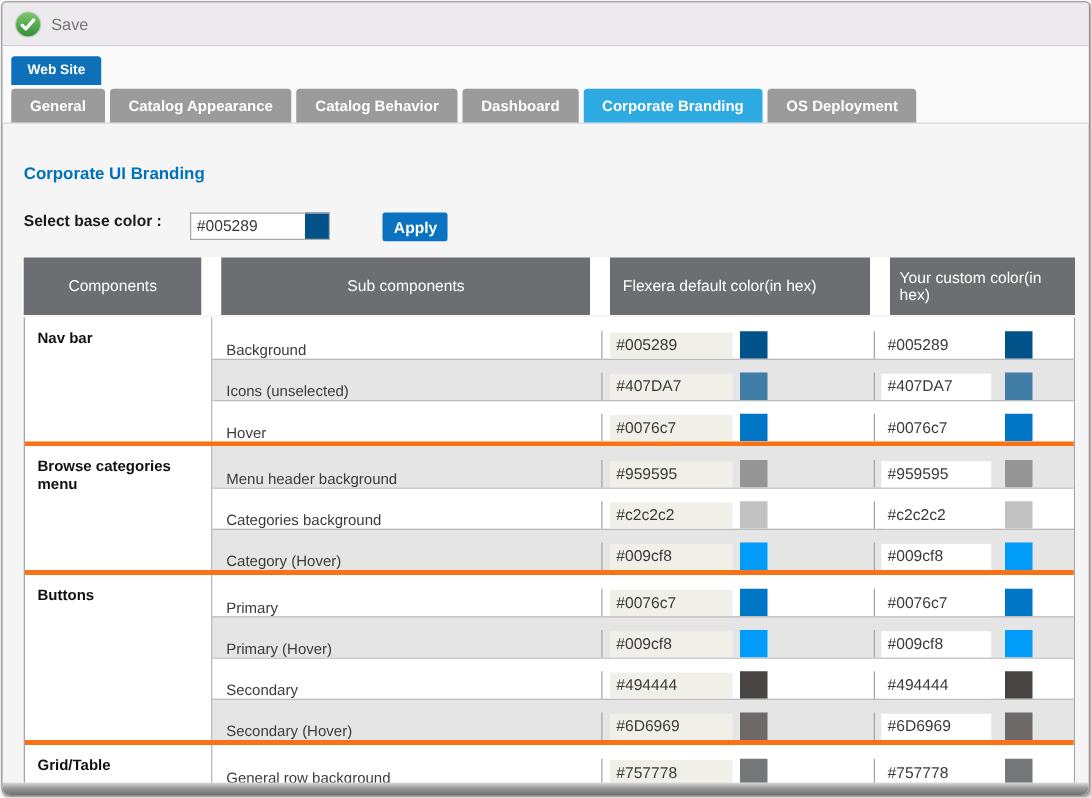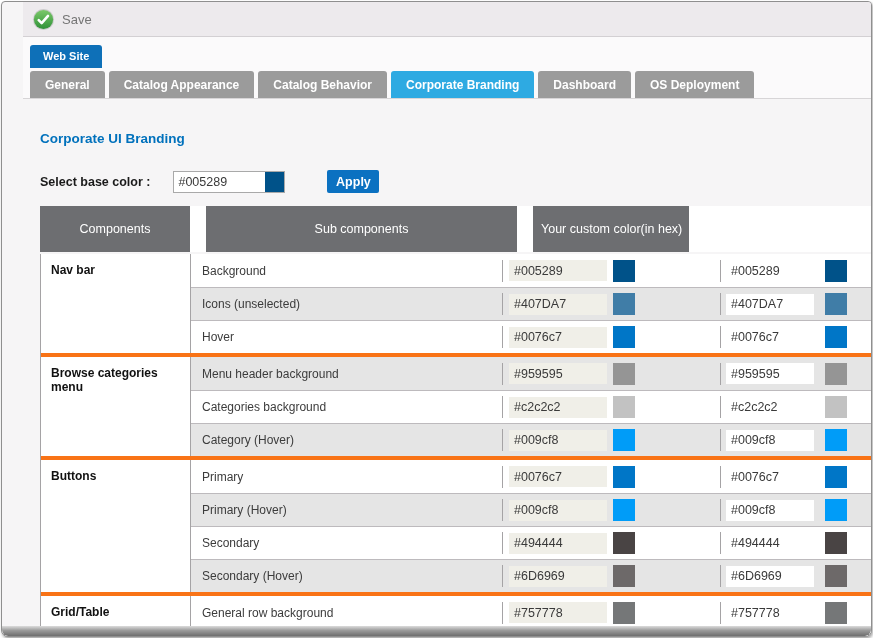--- a/index.html
+++ b/index.html
@@ -2,21 +2,20 @@
 <html><head>
 <meta charset="utf-8">
 <style>
   * { margin:0; padding:0; box-sizing:border-box; }
   html,body { width:873px; height:638px; background:#fff; font-family:"Liberation Sans", sans-serif; }
   .window{
     position:relative; width:871px; height:636px; margin:1px 0 0 1px;
     border:1px solid #8f8f8f; border-radius:4px 4px 7px 7px;
     background:#f6f5f6; overflow:hidden;
     box-shadow:1px 2px 3px rgba(0,0,0,.35);
-    padding-left:21px;
   }
   
   .toolbar{ height:35px; background:#edeaed; border-bottom:1px solid #d3d0d3; display:flex; align-items:center; padding-left:9px; }
   .save-btn{ display:flex; align-items:center; gap:7px; cursor:pointer; }
   .save-btn svg{ display:block; }
   .save-label{ font-size:13px; color:#757575; }
   
   .tabstrip1{ background:#fbfafb; padding:8px 0 0 7px; height:34px; }
   .tab-primary{
     display:inline-block; background:#0e70b8; color:#fff; font-weight:bold; font-size:11px;
@@ -24,21 +23,21 @@
   }
   .tabstrip2{ background:#fbfafb; padding:0 0 0 7px; border-bottom:1px solid #d7d5d7; height:28px; display:flex; gap:4px; }
   .tab{
     display:inline-flex; align-items:center; background:#9b9b9b; color:#fff; font-weight:bold; font-size:12px;
     padding:0 15px; height:27px; border-radius:3px 3px 0 0; cursor:pointer; white-space:nowrap;
   }
   .tab.active{ background:#2eaae2; }
   
   .content{ padding:0 0 0 17px; }
   .page-title{ margin-top:32px; font-size:13.5px; font-weight:bold; color:#0071bc; }
-  .base-row{ margin-top:24px; display:flex; align-items:center; }
+  .base-row{ margin-top:24px; display:flex; }
   .base-label{ font-size:12.5px; font-weight:bold; color:#1a1a1a; }
   .base-input{
     margin-left:23px; width:92px; height:22px; border:1px solid #a9a9a9; border-right:none;
     font-size:12.5px; color:#3a3a3a; padding:0 4px; background:#fff; font-family:"Liberation Sans", sans-serif;
   }
   .base-swatch{ width:20px; height:22px; border:1px solid #a9a9a9; border-left:none; cursor:pointer; }
   .apply-btn{
     margin-left:42px; width:52px; height:23px; background:#0b71c1; color:#fff; border:none;
     font-size:12.5px; font-weight:bold; border-radius:2px; cursor:pointer; font-family:"Liberation Sans", sans-serif;
   }
@@ -53,21 +52,21 @@
   .th.c2{ width:218px; padding-left:10px; }
   .th.c3{ width:156px; padding-left:8px; }
   .tbody{ margin-top:2px; border:1px solid #a5a3a5; border-top:none; background:#fff; }
   .group{ display:flex; border-top:4px solid #f97316; }
   .group:first-child{ border-top:none; }
   .comp-cell{
     width:150px; background:#fff; border-right:1px solid #a5a3a5;
     font-weight:bold; color:#111; padding:9px 6px 0 10px; font-size:12px;
   }
   .rows{ flex:1; }
-  .trow{ display:flex; height:33px; align-items:center; background:#fff; overflow:hidden; }
+  .trow{ display:flex; height:33px; align-items:flex-end; background:#fff; overflow:hidden; }
   .trow.alt{ background:#e5e5e5; }
   .trow + .trow{ border-top:1px solid #bdbabd; }
   .trow.partial{ height:10px; align-items:flex-start; }
   .trow.partial .sub-cell, .trow.partial .color-cell{ padding-top:5px; }
   .sub-cell{ width:311px; padding-left:11px; color:#3c3c3c; }
   .color-cell{ display:flex; align-items:center; }
   .color-cell.def{ width:218px; border-left:1px solid #a5a3a5; padding-left:6px; }
   .color-cell.cust{ width:157px; border-left:1px solid #a5a3a5; padding-left:5px; }
   .hex-input{
     height:21px; border:none; font-size:12.5px; color:#3a3a3a; padding:0 5px;
@@ -110,39 +109,40 @@
   </div>
 
   <div class="tabstrip1">
     <span class="tab-primary">Web Site</span>
   </div>
 
   <div class="tabstrip2">
       <span class="tab">General</span>
       <span class="tab">Catalog Appearance</span>
       <span class="tab">Catalog Behavior</span>
+      <span class="tab">Dashboard</span>
       <span class="tab active">Corporate Branding</span>
-      <span class="tab">Dashboard</span>
       <span class="tab">OS Deployment</span>
     </div>
 
   <div class="content">
     <div class="page-title">Corporate UI Branding</div>
 
     <div class="base-row">
       <span class="base-label">Select base color :</span>
       <input class="base-input" type="text" value="#005289" style="">
       <span class="base-swatch" style="background: rgb(0, 82, 137);"></span>
       <button class="apply-btn">Apply</button>
     </div>
 
     <div class="btable">
       <div class="thead">
           <div class="th c0">Components</div>
           <div class="th c1">Sub components</div>
+          <div class="th c2">Flexera default color(in hex)</div>
           <div class="th c3">Your custom color(in hex)</div>
         </div>
       <div class="tbody">
           <div class="group">
             <div class="comp-cell">Nav bar</div>
             <div class="rows">
               <div class="trow">
                 <div class="sub-cell">Background</div>
                 <div class="color-cell def">
                   <input type="text" class="hex-input def" readonly="" value="#005289" style="">

